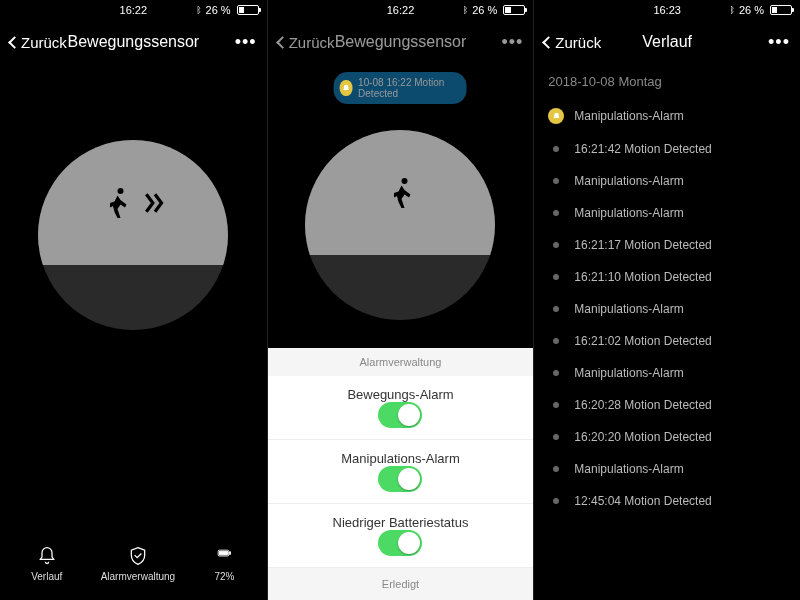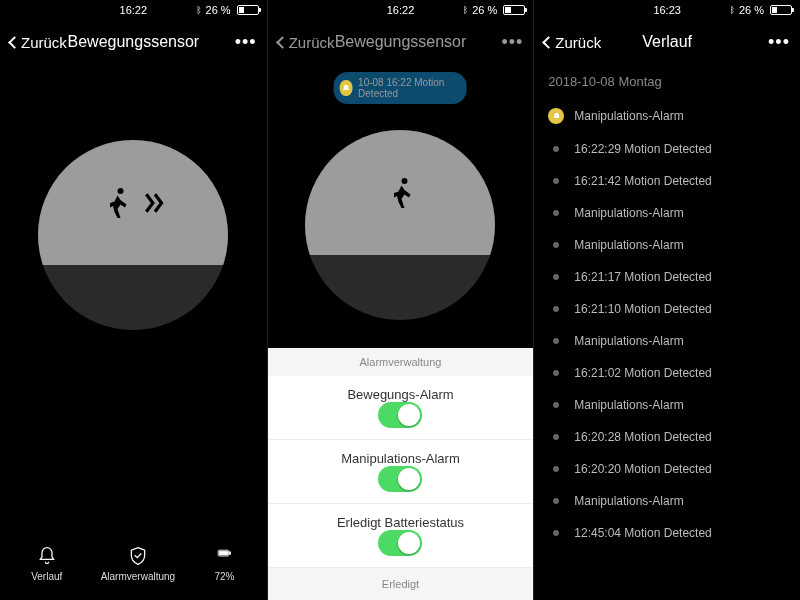--- a/index.html
+++ b/index.html
@@ -163,21 +163,21 @@
     <div class="sheet-header">Alarmverwaltung</div>
     <div class="sheet-row">
       <span>Bewegungs-Alarm</span>
       <span class="toggle"></span>
     </div>
     <div class="sheet-row">
       <span>Manipulations-Alarm</span>
       <span class="toggle"></span>
     </div>
     <div class="sheet-row">
-      <span>Erledigt Batteriestatus</span>
+      <span>Niedriger Batteriestatus</span>
       <span class="toggle"></span>
     </div>
     <div class="sheet-footer">Erledigt</div>
   </div>
 </div>
 
 <div class="phone phone3">
   <div class="statusbar">
     <span class="sb-center">16:23</span>
     <span></span>
@@ -203,24 +203,20 @@
       <div class="hist-row">
         <span class="hist-dot yellow">
           <svg width="9" height="9" viewBox="0 0 24 24" fill="#fff">
             <path d="M12 2a6 6 0 016 6v5l2 3H4l2-3V8a6 6 0 016-6z"></path>
           </svg>
         </span>
         <span>Manipulations-Alarm</span>
       </div>
       <div class="hist-row">
         <span class="hist-dot gray"></span>
-        <span>16:22:29 Motion Detected</span>
-      </div>
-      <div class="hist-row">
-        <span class="hist-dot gray"></span>
         <span>16:21:42 Motion Detected</span>
       </div>
       <div class="hist-row">
         <span class="hist-dot gray"></span>
         <span>Manipulations-Alarm</span>
       </div>
       <div class="hist-row">
         <span class="hist-dot gray"></span>
         <span>Manipulations-Alarm</span>
       </div>

